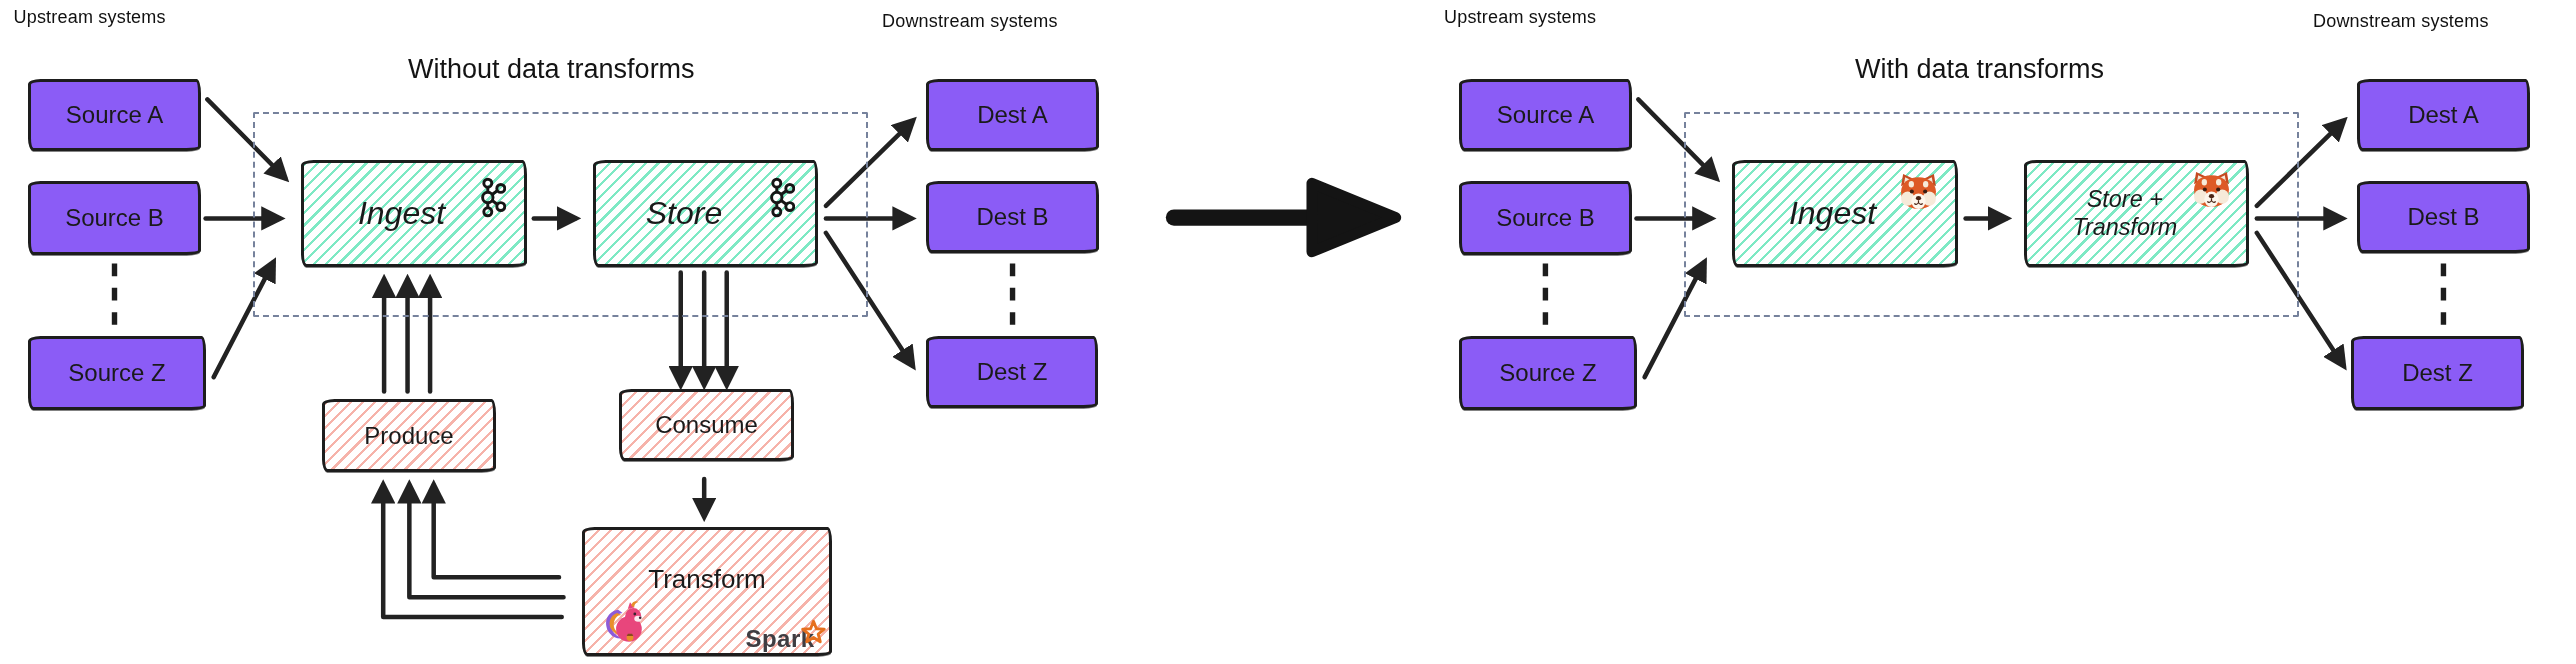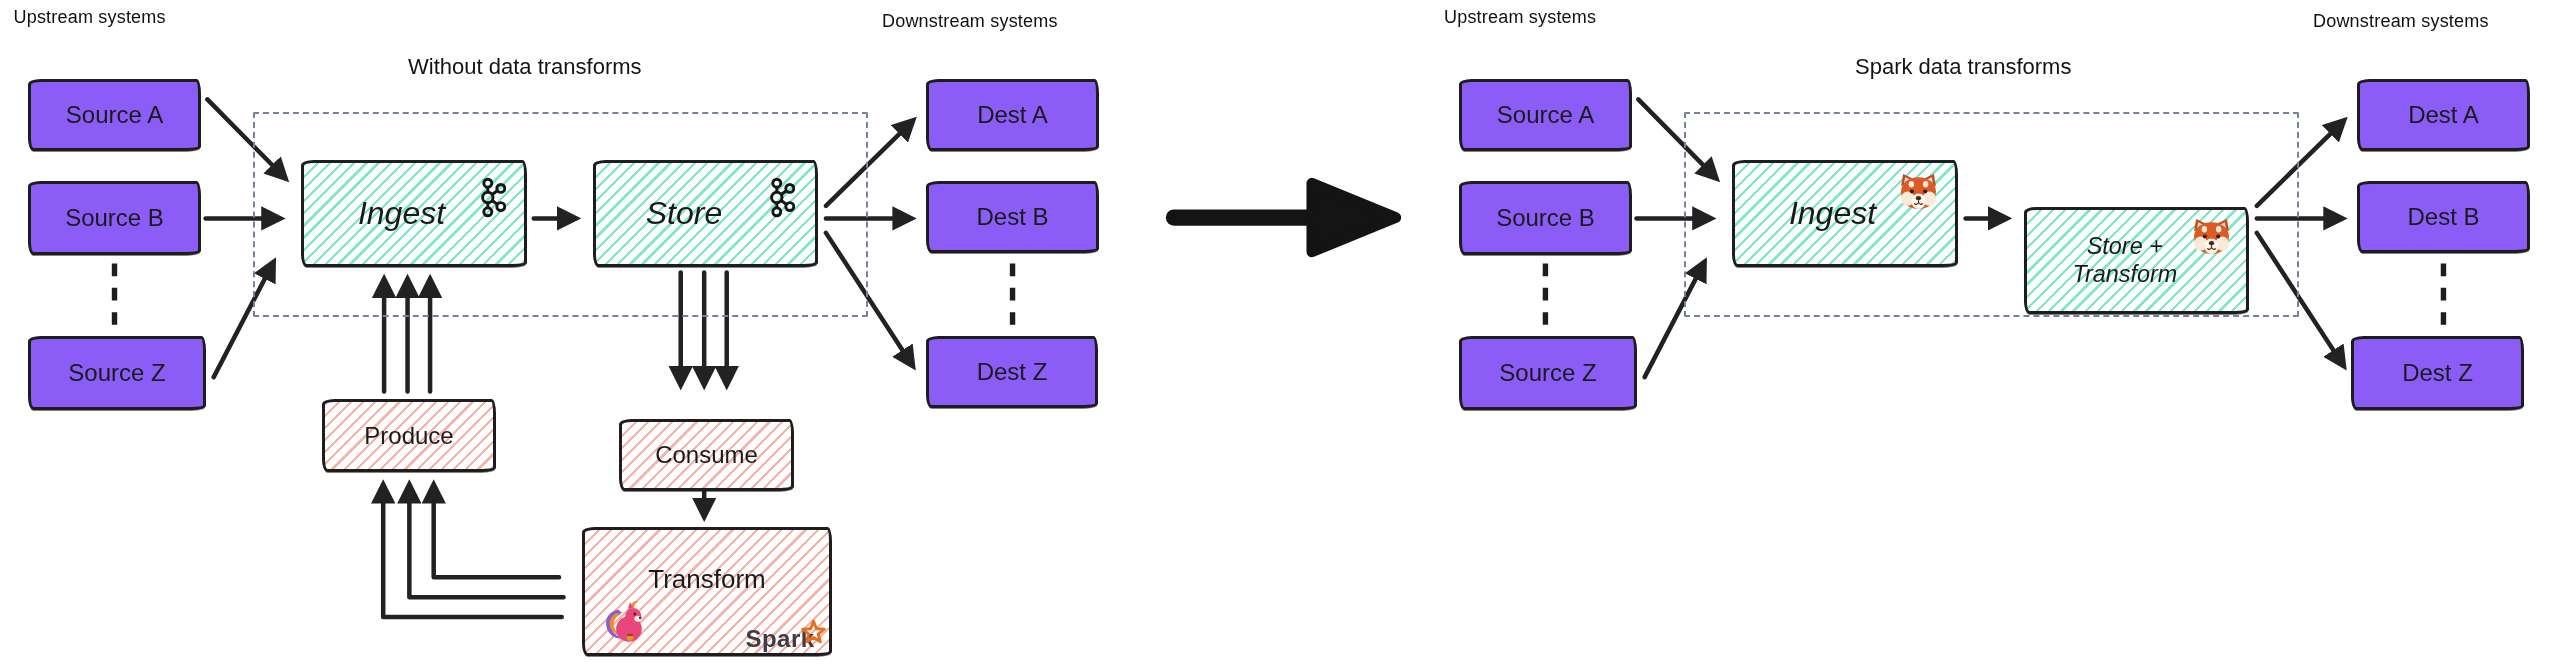--- a/index.html
+++ b/index.html
@@ -5,21 +5,21 @@
   html,body{margin:0;padding:0;background:#fff;}
   body{
     position:relative;
     width:2576px;height:665px;
     font-family:"Liberation Sans", sans-serif;
     color:#161616;
     overflow:hidden;
   }
   .abs{position:absolute;}
   .hdr{font-size:18px;letter-spacing:0.2px;color:#111;white-space:nowrap;}
-  .title{font-size:22px;color:#141414;white-space:nowrap;text-align:center;}
+  .title{font-size:27px;color:#141414;white-space:nowrap;text-align:center;}
   .box{
     position:absolute;
     background:#8b5cf6;
     border:3.2px solid #1d1d1d;
     border-radius:12.6px 4.5px 14.4px 5.4px / 5.4px 14.4px 4.5px 12.6px;
     display:flex;align-items:center;justify-content:center;
     font-size:24px;color:#1a1a1a;
     box-sizing:border-box;
     box-shadow:0 1.8px 0 -0.9px rgba(29,29,29,.55);
   }
@@ -166,21 +166,21 @@
 <div class="box" style="left:926px;top:181px;width:173px;height:72px;">
     <span>Dest B</span>
   </div>
 <div class="box" style="left:926px;top:336px;width:172px;height:72px;">
     <span>Dest Z</span>
   </div>
 
 <div class="box pink" style="left:322px;top:399px;width:174px;height:73px;">
     <span>Produce</span>
   </div>
-<div class="box pink" style="left:619px;top:419px;width:175px;height:72px;">
+<div class="box pink" style="left:619px;top:389px;width:175px;height:72px;">
     <span>Consume</span>
   </div>
 
 <div class="box pink transform-box" style="left:582px;top:527px;width:250px;height:129px;">
   <span class="transform-label">Transform</span>
   <span class="flink-wrap">
     <svg viewBox="0 0 40 42" width="43" height="45">
       <path d="M16 10 C4 12 2 24 8 32 C12 37 18 38 22 36 C14 36 9 30 10 24 C11 18 14 14 20 13 Z" fill="#8d5bd8"></path>
       <path d="M15 13 C8 15 6 24 10 29 C12 32 16 34 19 33 C13 31 11 26 12 22 C13 18 15 15 19 15 Z" fill="#e8902a"></path>
       <circle cx="26" cy="28" r="12" fill="#e8467c"></circle>
@@ -198,21 +198,21 @@
     <span class="spark-text">Spark</span>
     <span class="spark-star">
       <svg viewBox="0 0 24 24" width="27" height="27">
         <path d="M12 2 L14.6 8.6 L21.6 9 L16.2 13.4 L18 20.2 L12 16.4 L6 20.2 L7.8 13.4 L2.4 9 L9.4 8.6 Z" fill="none" stroke="#e66f1e" stroke-width="2.6" stroke-linejoin="round"></path>
       </svg>
     </span>
   </span>
 </div>
 
 <div class="abs hdr" style="left:1444px;top:7.2px;">Upstream systems</div>
-<div class="abs title" style="left:1855px;top:54px;">Spark data transforms</div>
+<div class="abs title" style="left:1855px;top:54px;">With data transforms</div>
 <div class="abs hdr" style="left:2313px;top:10.8px;">Downstream systems</div>
 
 <div class="dashed-zone" style="left:1684px;top:112px;width:615px;height:205px;"></div>
 
 <div class="box" style="left:1459px;top:79px;width:173px;height:72px;">
     <span>Source A</span>
   </div>
 <div class="box" style="left:1459px;top:181px;width:173px;height:74px;">
     <span>Source B</span>
   </div>
@@ -235,21 +235,21 @@
       <ellipse cx="13" cy="12" rx="2.6" ry="3.2" fill="#f6ead9"></ellipse>
         <ellipse cx="27" cy="12" rx="2.6" ry="3.2" fill="#f6ead9"></ellipse>
       <circle cx="13.5" cy="19" r="2" fill="#3a1d12"></circle>
         <circle cx="26.5" cy="19" r="2" fill="#3a1d12"></circle>
       <ellipse cx="20" cy="25.5" rx="2.6" ry="2" fill="#4a2415"></ellipse>
       <path d="M20 27.5 L20 30 M20 30 C18.5 32 16.8 31.8 16 30.6 M20 30 C21.5 32 23.2 31.8 24 30.6" stroke="#4a2415" stroke-width="1.2" fill="none"></path>
     </svg>
   </span>
 </div>
 
-<div class="box teal two-line" style="left:2024px;top:160px;width:225px;height:107px;padding-right:23.4px;margin-top:47px;">
+<div class="box teal two-line" style="left:2024px;top:160px;width:225px;height:107px;padding-right:23.4px;">
   <span>
     <span style="display:block;">Store +</span>
     <span style="display:block;">Transform</span>
   </span>
   <span class="corner-icon" style="right:14.4px;top:7.2px;">
     <svg viewBox="0 0 40 40" width="41" height="41">
       <path d="M3 14 L5 2 L16 7 Z" fill="#c64a21"></path>
         <path d="M37 14 L35 2 L24 7 Z" fill="#c64a21"></path>
       <path d="M6 11 L7 5 L13 8 Z" fill="#f6e7d7"></path>
         <path d="M34 11 L33 5 L27 8 Z" fill="#f6e7d7"></path>

